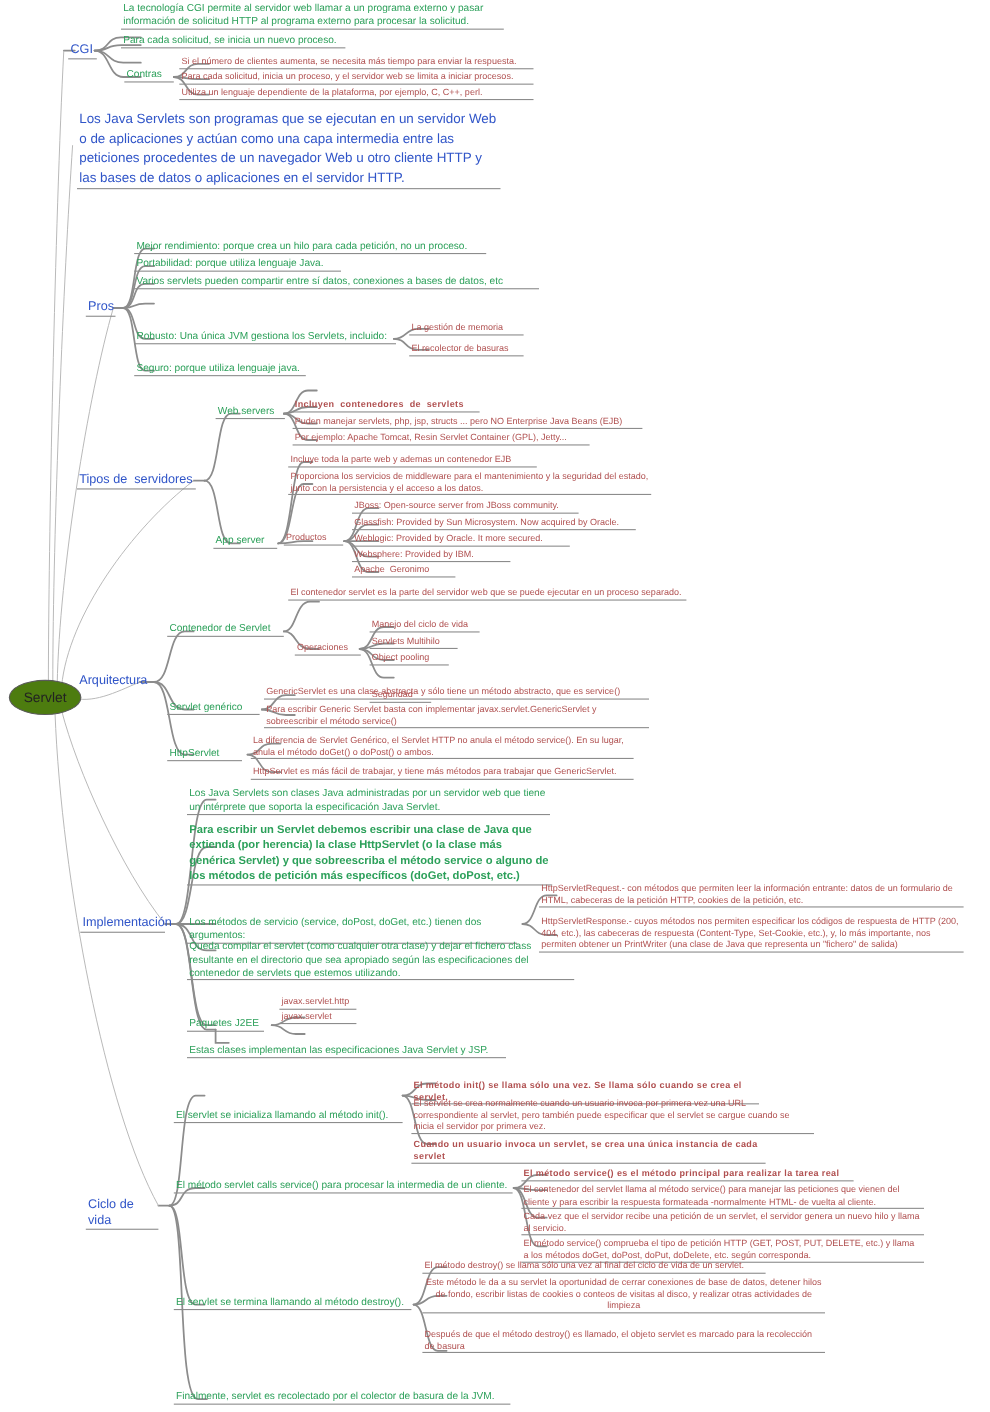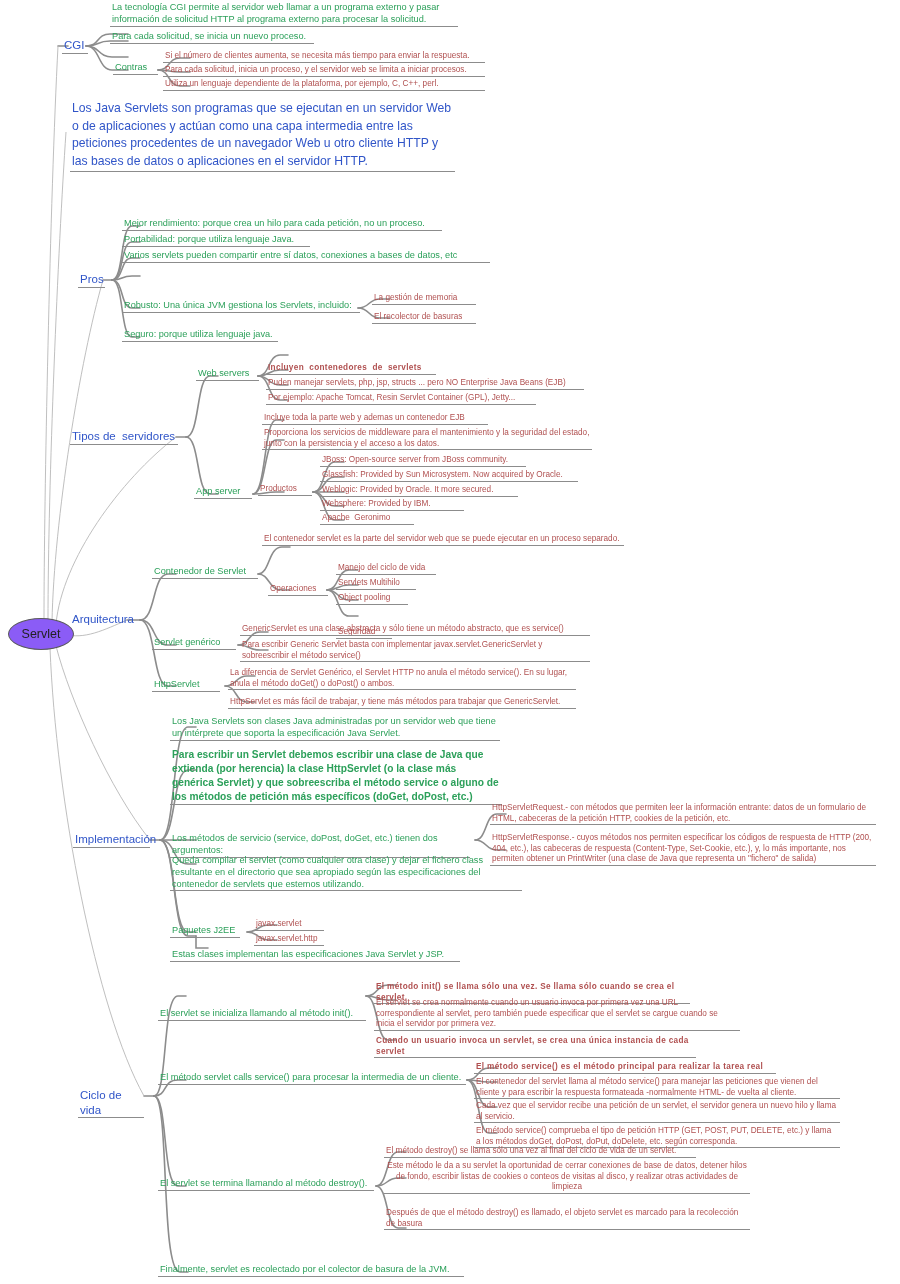--- a/index.html
+++ b/index.html
@@ -20,21 +20,21 @@
   }
   .n1{color:#3055c8;font-size:11.5px;}
   .n2{color:#2ca05a;font-size:9.2px;}
   .n3{color:#b05050;font-size:8.2px;}
   .big{font-size:12.2px;color:#3055c8;line-height:1.45;}
   .g-big{font-size:10.2px;color:#2ca05a;line-height:1.38;}
   .bold{font-weight:bold;}
   .root{
     position:absolute;
     width:64px;height:30px;border-radius:50%/50%;
-    background:#8b5cf6;border:1.3px solid #5a5a5a;
+    background:#4d7c0f;border:1.3px solid #5a5a5a;
     color:#222222;font-size:12.5px;
     display:flex;align-items:center;justify-content:center;
   }
   .trk{letter-spacing:.35px;}
 </style>
 </head>
 <body>
 
 <div id="canvas">
 
@@ -202,21 +202,21 @@
 
   <div class="node n1" style="left:73px;top:832px;width:77px;">Implementación</div>
   <div class="node n2" style="left:170px;top:716px;width:330px;">Los Java Servlets son clases Java administradas por un servidor web que tiene un intérprete que soporta la especificación Java Servlet.</div>
   <div class="node g-big bold" style="left:170px;top:748px;width:332px;">Para escribir un Servlet debemos escribir una clase de Java que extienda (por herencia) la clase HttpServlet (o la clase más genérica Servlet) y que sobreescriba el método service o alguno de los métodos de petición más específicos (doGet, doPost, etc.)</div>
   <div class="node n2" style="left:170px;top:833px;width:300px;">Los métodos de servicio (service, doPost, doGet, etc.) tienen dos argumentos:</div>
   <div class="node n3" style="left:490px;top:803px;width:386px;">HttpServletRequest.- con métodos que permiten leer la información entrante: datos de un formulario de HTML, cabeceras de la petición HTTP, cookies de la petición, etc.</div>
   <div class="node n3" style="left:490px;top:833px;width:386px;">HttpServletResponse.- cuyos métodos nos permiten especificar los códigos de respuesta de HTTP (200, 404, etc.), las cabeceras de respuesta (Content-Type, Set-Cookie, etc.), y, lo más importante, nos permiten obtener un PrintWriter (una clase de Java que representa un "fichero" de salida)</div>
   <div class="node n2" style="left:170px;top:855px;width:352px;">Queda compilar el servlet (como cualquier otra clase) y dejar el fichero class resultante en el directorio que sea apropiado según las especificaciones del contenedor de servlets que estemos utilizando.</div>
   <div class="node n2" style="left:170px;top:925px;width:70px;">Paquetes J2EE</div>
   <div class="node n3" style="left:254px;top:919px;width:70px;">javax.servlet</div>
-  <div class="node n3" style="left:254px;top:934px;width:70px;">javax.servlet.http</div>
+  <div class="node n3" style="left:254px;top:906px;width:70px;">javax.servlet.http</div>
   <div class="node n2" style="left:170px;top:949px;width:290px;">Estas clases implementan las especificaciones Java Servlet y JSP.</div>
 
   <div class="node n1" style="left:78px;top:1088px;width:66px;">Ciclo de vida</div>
 
   <div class="node n2" style="left:158px;top:1008px;width:208px;">El servlet se inicializa llamando al método init().</div>
   <div class="node n3 bold trk" style="left:374px;top:982px;width:316px;">El método init() se llama sólo una vez. Se llama sólo cuando se crea el servlet,</div>
   <div class="node n3" style="left:374px;top:998px;width:366px;">El servlet se crea normalmente cuando un usuario invoca por primera vez una URL correspondiente al servlet, pero también puede especificar que el servlet se cargue cuando se inicia el servidor por primera vez.</div>
   <div class="node n3 bold trk" style="left:374px;top:1036px;width:322px;">Cuando un usuario invoca un servlet, se crea una única instancia de cada servlet</div>
 
   <div class="node n2" style="left:158px;top:1072px;width:308px;">El método servlet calls service() para procesar la intermedia de un cliente.</div>

